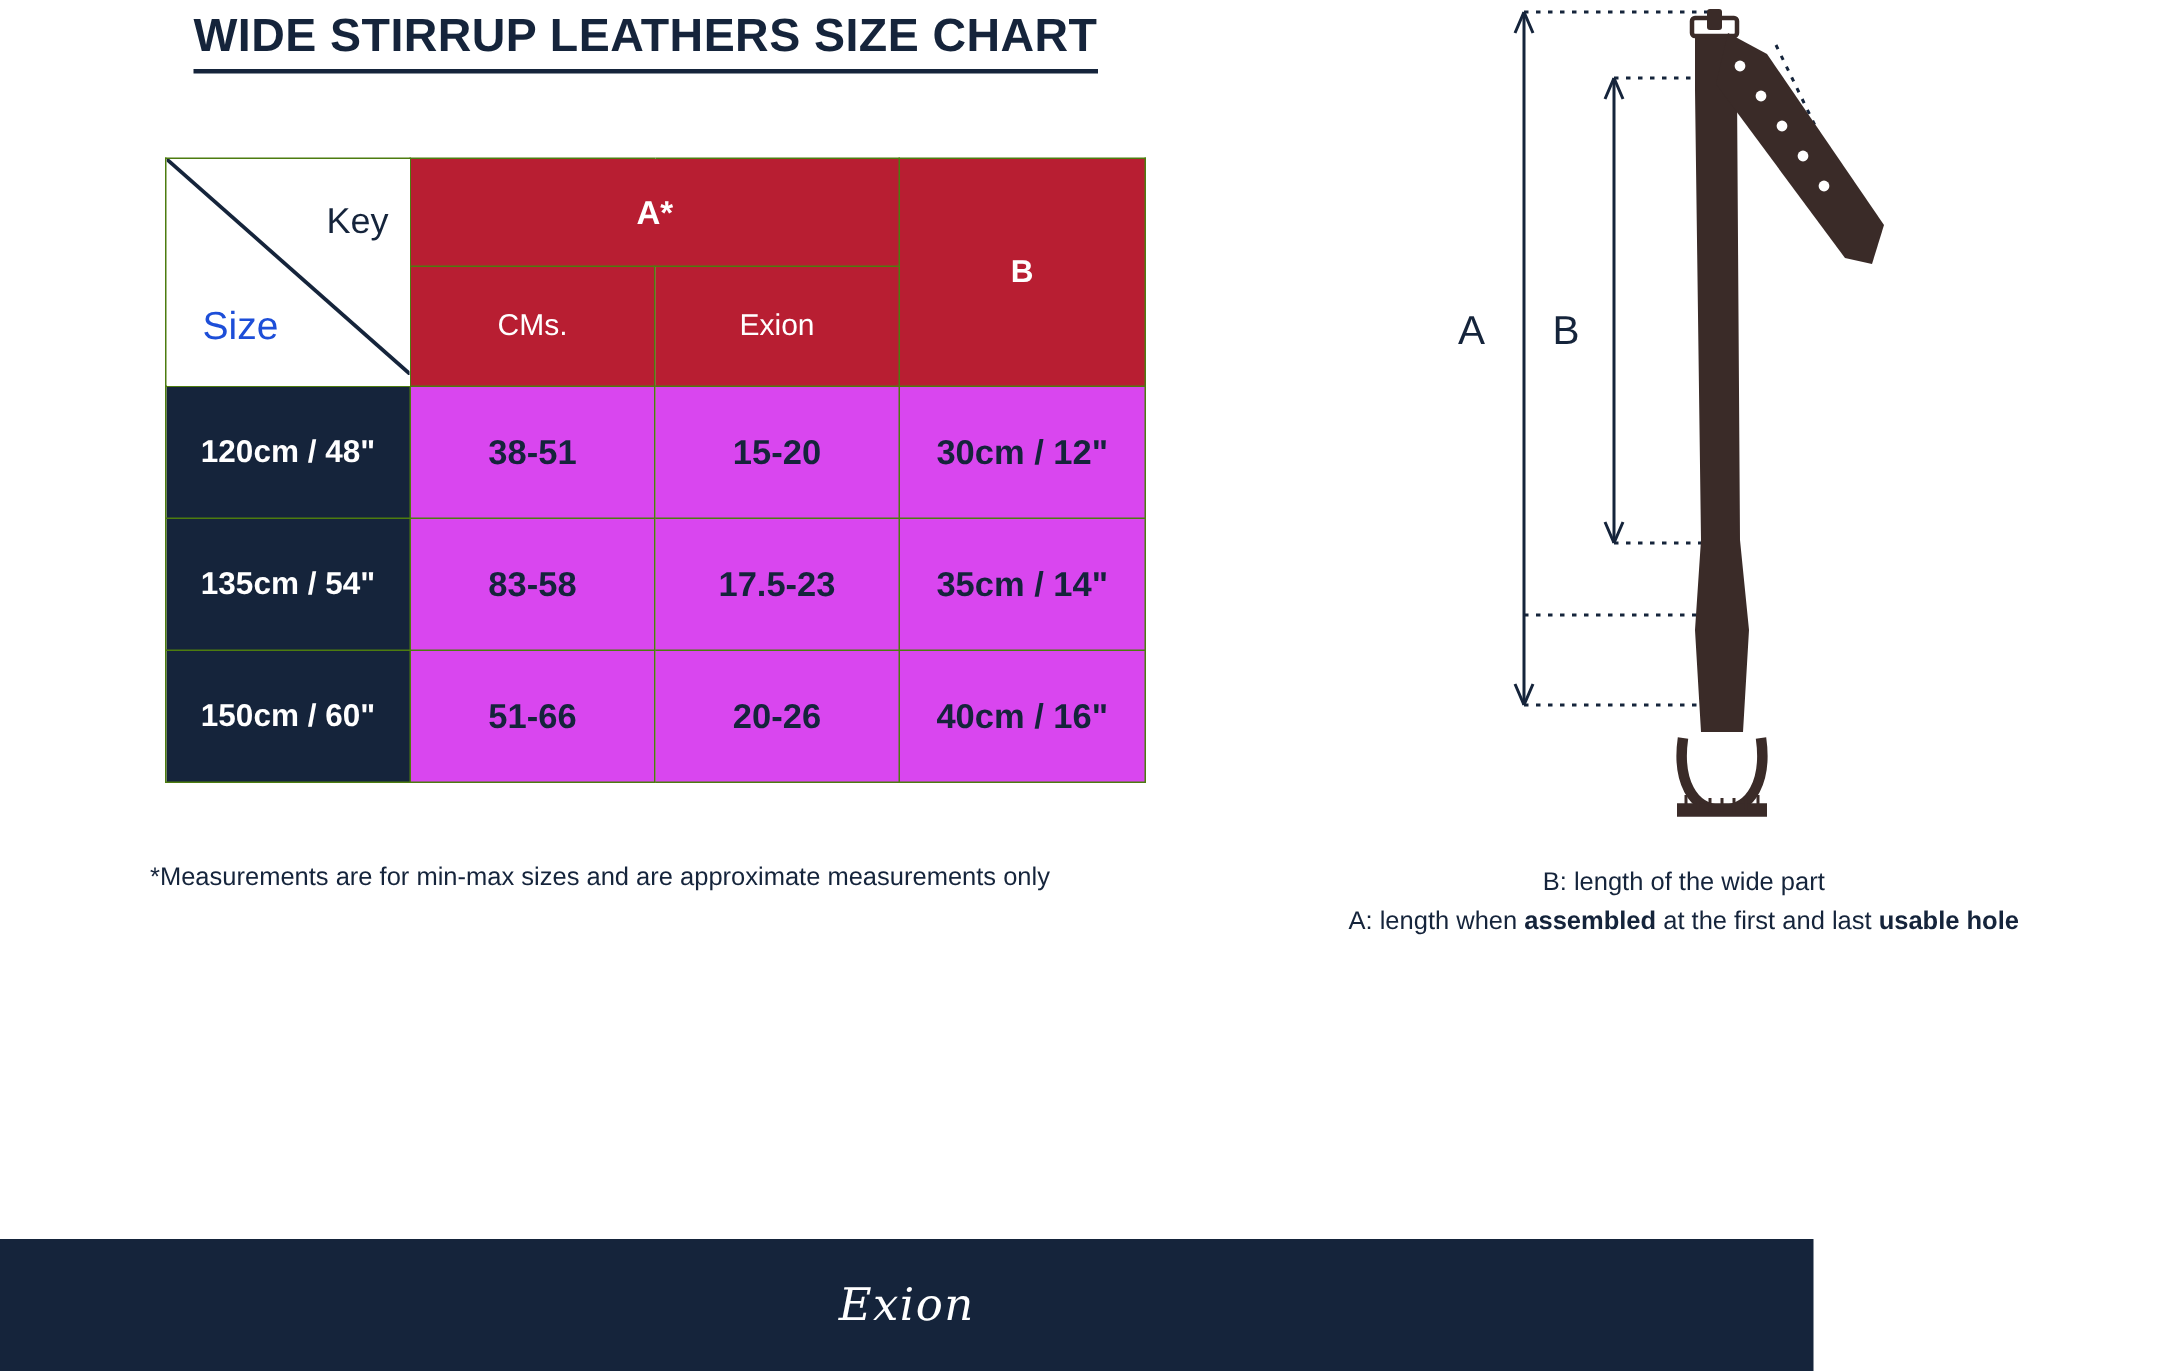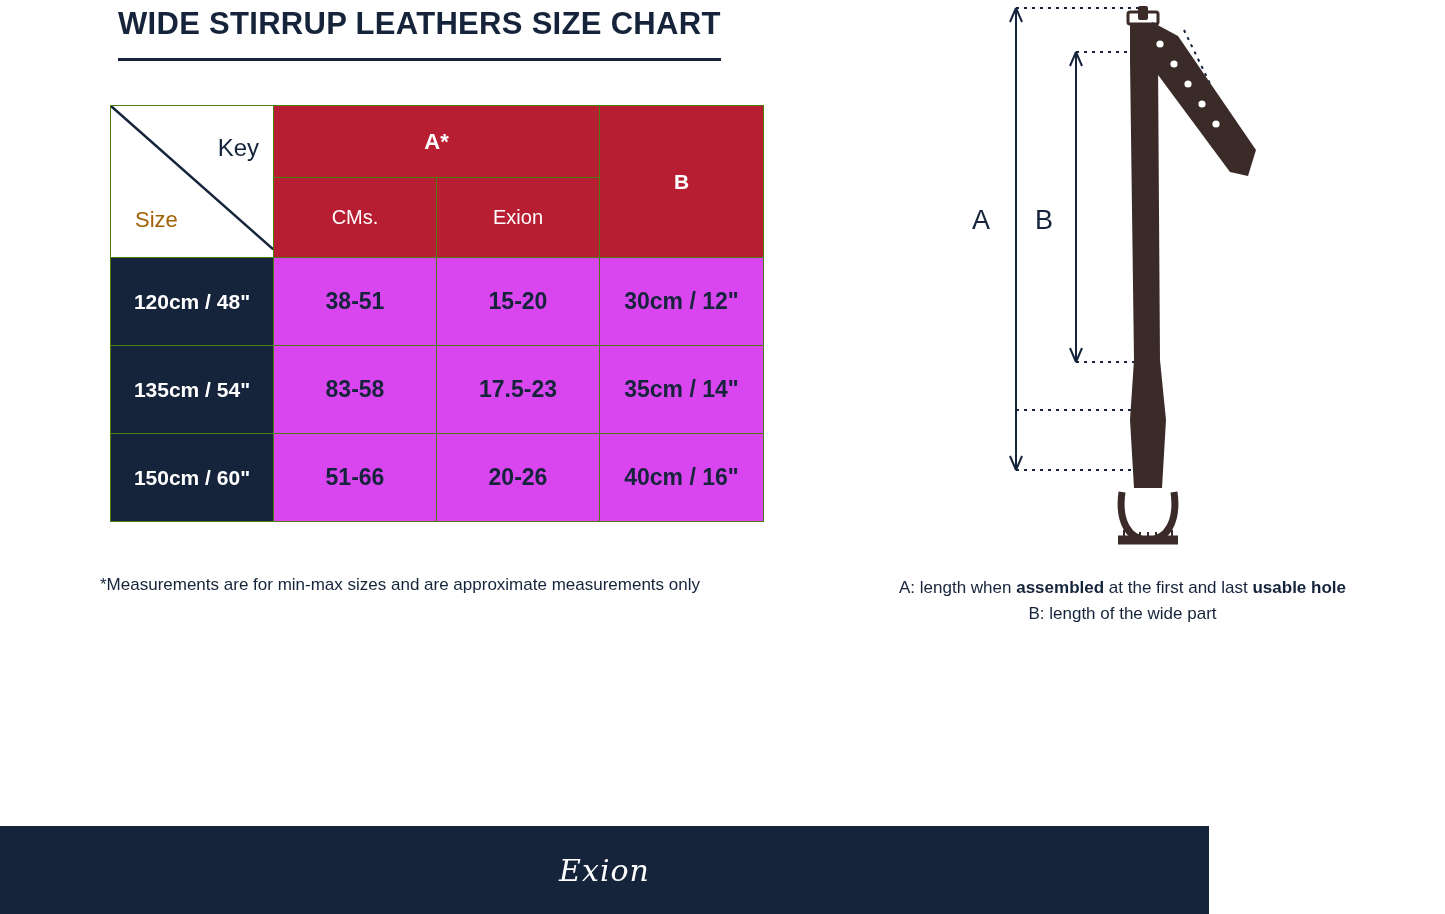--- a/index.html
+++ b/index.html
@@ -20,28 +20,28 @@
 
   
   .left-col {
     position: absolute;
     left: 0; top: 0;
     width: 800px;
     height: 820px;
   }
   .chart-title {
     position: absolute;
-    left: 118px;
+    left: 129px;
     top: 6px;
     font-size: 31px;
     font-weight: bold;
     letter-spacing: 0.3px;
     color: #15243b;
     border-bottom: 3px solid #15243b;
-    padding-bottom: 16px;
+    padding-bottom: 4px;
     white-space: nowrap;
   }
 
   table.size-chart {
     position: absolute;
     left: 110px;
     top: 105px;
     width: 653px;
     border-collapse: collapse;
     table-layout: fixed;
@@ -69,22 +69,22 @@
     position: absolute;
     right: 14px;
     top: 28px;
     font-size: 24px;
     color: #15243b;
   }
   .corner-cell .size-label {
     position: absolute;
     left: 24px;
     bottom: 24px;
-    font-size: 22px;
-    color: #a16207;
+    font-size: 26px;
+    color: #1d4ed8;
   }
   .hdr-a {
     background: #b81e32;
     color: #ffffff;
     font-size: 22px;
     font-weight: bold;
     height: 72px;
     width: 326px;
   }
   .hdr-b {
@@ -293,24 +293,24 @@
         <g stroke="#3a2b28" stroke-width="2">
           <path d="M324 530 L324 540 M332 531 L332 540 M340 532 L340 541 M348 532 L348 541 M356 532 L356 541 M364 531 L364 540 M372 530 L372 540"></path>
         </g>
       </svg>
 
       <div class="label-a">A</div>
       <div class="label-b">B</div>
     </div>
 
     <div class="legend">
+      <div>B: length of the wide part</div>
       <div>
         <span>A: length when </span><b>assembled</b><span> at the first and last </span><b>usable hole</b>
       </div>
-      <div>B: length of the wide part</div>
     </div>
   </div>
 
   <div class="footer">
     <span class="brand">Exion</span>
   </div>
 
 </div>
 
 </body></html>

